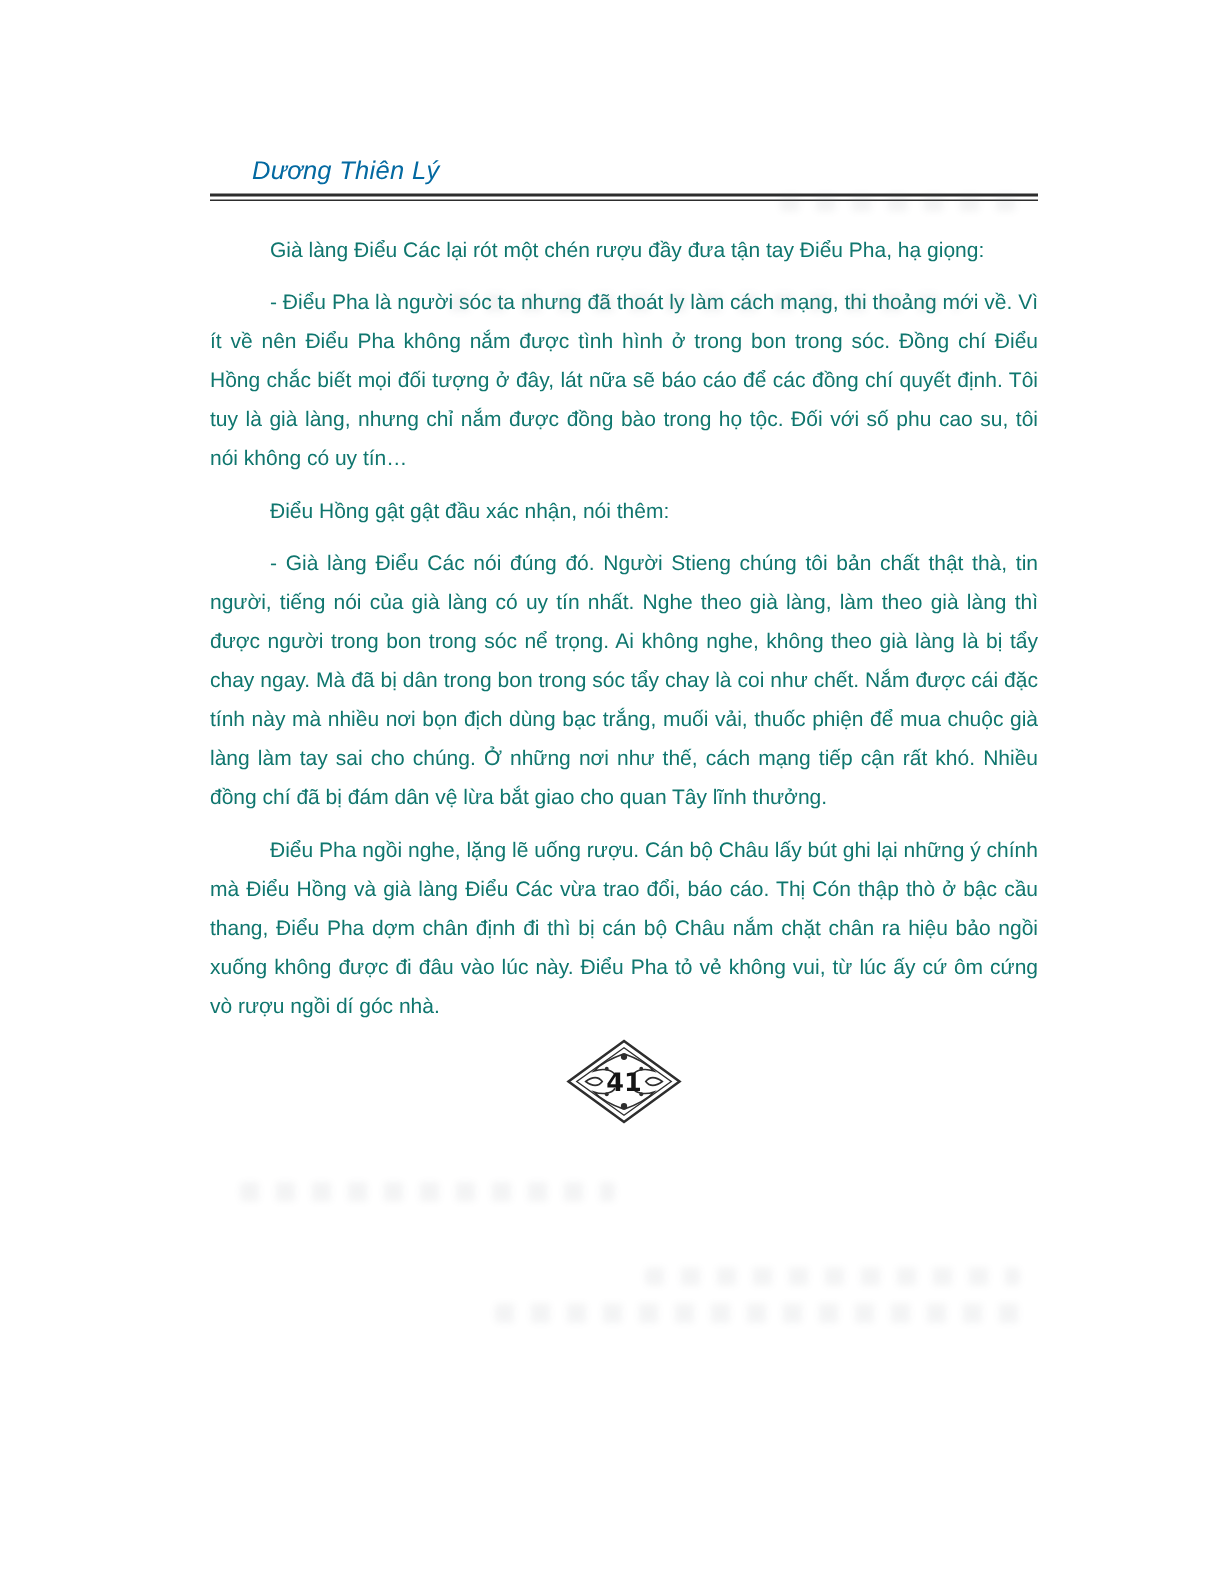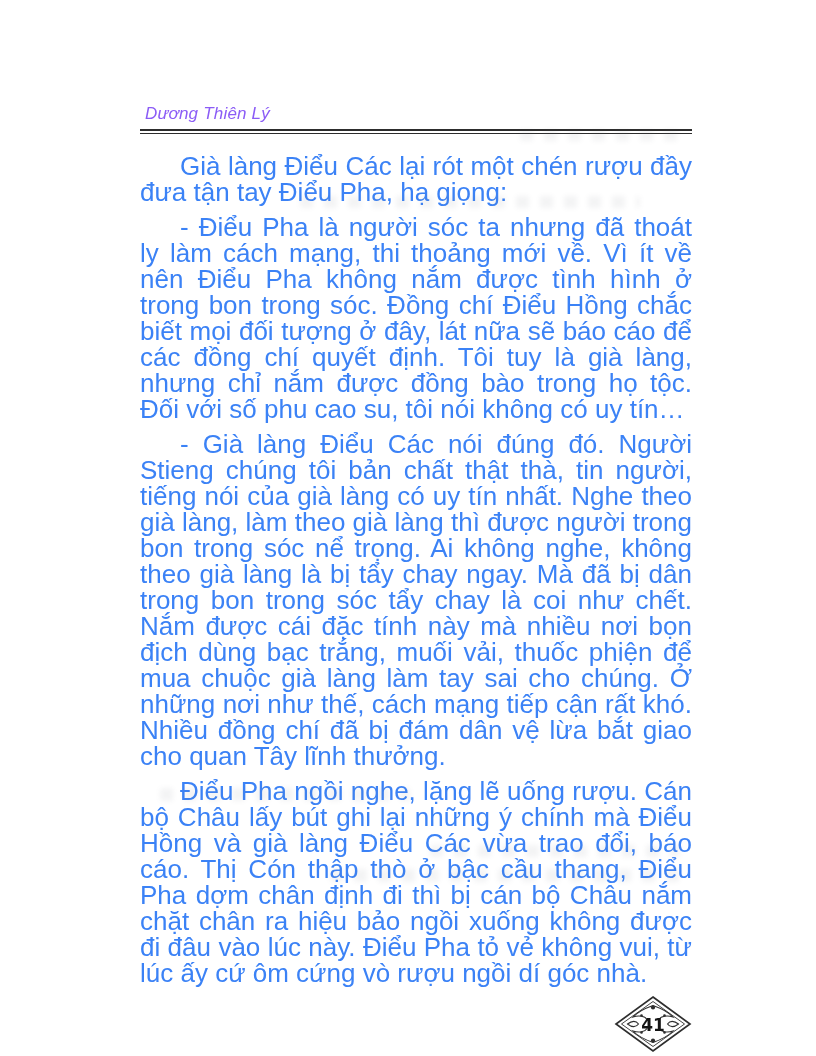--- a/index.html
+++ b/index.html
@@ -20,45 +20,46 @@
     position: absolute;
     inset: 0;
     padding: 104px 124px 0 140px;
     box-sizing: border-box;
     background: #ffffff;
   }
   .running-header {
     font-style: italic;
     font-size: 17px;
     line-height: 20px;
-    color: #8b5cf6;
+    color: #0369a1;
     letter-spacing: 0.2px;
     padding-left: 5px;
+    margin-left: 23px;
   }
   .header-rule {
     margin-top: 5px;
     height: 2px;
     border-top: 2px solid #2d2d2d;
     border-bottom: 1.4px solid #2d2d2d;
   }
   .body-text {
     margin-top: 19px;
-    font-size: 26px;
+    font-size: 14px;
     line-height: 26px;
-    color: #3b82f6;
+    color: #0f766e;
     text-align: justify;
   }
   .body-text p {
     margin: 0 0 9px 0;
     text-indent: 40px;
   }
   .ornament-wrap {
     margin-top: 9px;
     display: flex;
-    justify-content: flex-end;
+    justify-content: center;
   }
   .ornament-wrap svg {
     display: block;
   }
   .ornament-number {
     font-family: "DejaVu Sans", "Liberation Sans", sans-serif;
     font-weight: bold;
   }
   
   .bleed {
@@ -84,20 +85,21 @@
 
 <div class="page">
 
   <div class="running-header">Dương Thiên Lý</div>
 
   <div class="header-rule"></div>
 
   <div class="body-text">
     <p>Già làng Điểu Các lại rót một chén rượu đầy đưa tận tay Điểu Pha, hạ giọng:</p>
     <p>- Điểu Pha là người sóc ta nhưng đã thoát ly làm cách mạng, thi thoảng mới về. Vì ít về nên Điểu Pha không nắm được tình hình ở trong bon trong sóc. Đồng chí Điểu Hồng chắc biết mọi đối tượng ở đây, lát nữa sẽ báo cáo để các đồng chí quyết định. Tôi tuy là già làng, nhưng chỉ nắm được đồng bào trong họ tộc. Đối với số phu cao su, tôi nói không có uy tín…</p>
+    <p>Điểu Hồng gật gật đầu xác nhận, nói thêm:</p>
     <p>- Già làng Điểu Các nói đúng đó. Người Stieng chúng tôi bản chất thật thà, tin người, tiếng nói của già làng có uy tín nhất. Nghe theo già làng, làm theo già làng thì được người trong bon trong sóc nể trọng. Ai không nghe, không theo già làng là bị tẩy chay ngay. Mà đã bị dân trong bon trong sóc tẩy chay là coi như chết. Nắm được cái đặc tính này mà nhiều nơi bọn địch dùng bạc trắng, muối vải, thuốc phiện để mua chuộc già làng làm tay sai cho chúng. Ở những nơi như thế, cách mạng tiếp cận rất khó. Nhiều đồng chí đã bị đám dân vệ lừa bắt giao cho quan Tây lĩnh thưởng.</p>
     <p>Điểu Pha ngồi nghe, lặng lẽ uống rượu. Cán bộ Châu lấy bút ghi lại những ý chính mà Điểu Hồng và già làng Điểu Các vừa trao đổi, báo cáo. Thị Cón thập thò ở bậc cầu thang, Điểu Pha dợm chân định đi thì bị cán bộ Châu nắm chặt chân ra hiệu bảo ngồi xuống không được đi đâu vào lúc này. Điểu Pha tỏ vẻ không vui, từ lúc ấy cứ ôm cứng vò rượu ngồi dí góc nhà.</p>
   </div>
 
   <div class="ornament-wrap">
     <svg width="78" height="58" viewBox="0 0 78 58" aria-hidden="true">
       <g fill="none" stroke="#2e2e2e">
         <path d="M39 2 L76 29 L39 56 L2 29 Z" stroke-width="1.7"></path>
         <path d="M39 6.5 L70.5 29 L39 51.5 L7.5 29 Z" stroke-width="0.9"></path>
         <path d="M39 10.5 C46 13 53.5 16 59 22 C53 20 47 21 45 24.5" stroke-width="1.1"></path>

